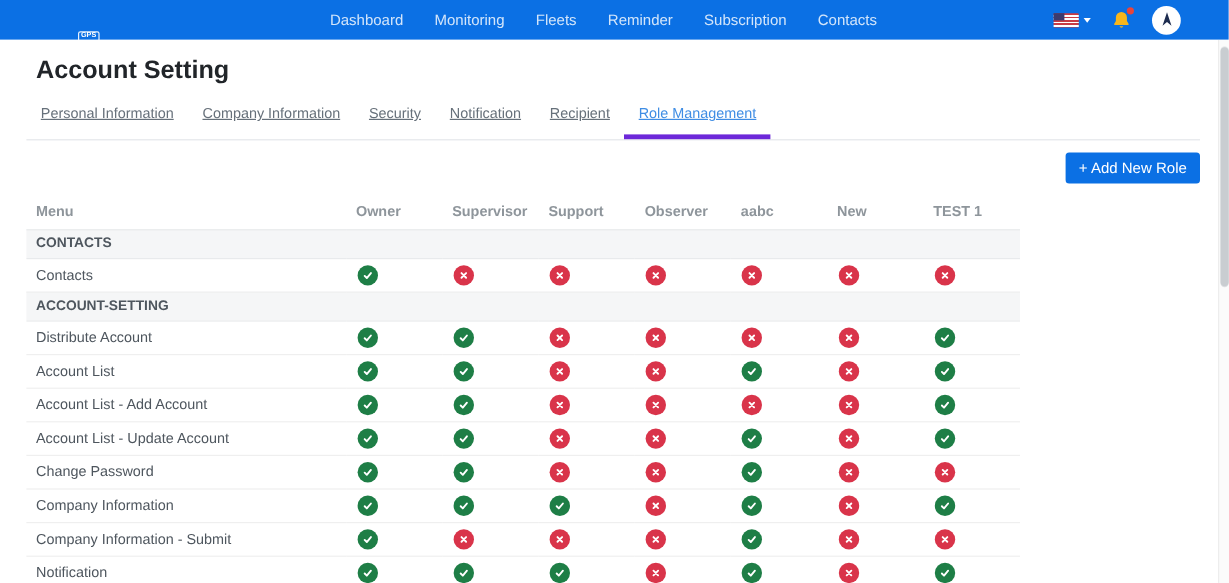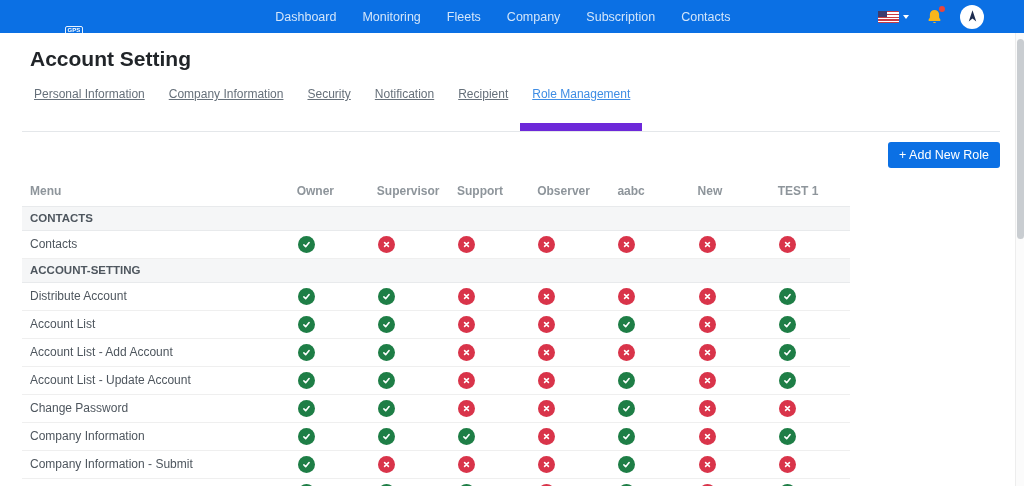--- a/index.html
+++ b/index.html
@@ -38,21 +38,21 @@
   .caret{width:0;height:0;border-left:3.5px solid transparent;border-right:3.5px solid transparent;
     border-top:4px solid #fff;}
   .bell-wrap{position:relative;cursor:pointer;display:flex;align-items:center;}
   .bell-dot{position:absolute;top:-2px;right:-2px;width:6px;height:6px;border-radius:50%;background:#e8453c;}
   .avatar{width:24px;height:24px;border-radius:50%;background:#fff;display:flex;
     align-items:center;justify-content:center;cursor:pointer;overflow:hidden;}
   
   .page-title{margin:14px 0 0 30px;font-size:21px;font-weight:600;color:#212529;}
   .tabbar{display:flex;margin:9px 24px 0 22px;border-bottom:1px solid #e4e7ea;}
   .tab{padding:7px 12px 8px;font-size:12px;color:#66707a;cursor:pointer;white-space:nowrap;text-decoration:underline;}
-  .tab.active{color:#3f8de4;padding-bottom:22px;border-bottom:8px solid #6d28d9;}
+  .tab.active{color:#3f8de4;padding-bottom:11px;border-bottom:4px solid #6d28d9;}
   .actions-row{display:flex;justify-content:flex-end;margin:10px 24px 0 0;height:26px;}
   .btn-primary{background:var(--primary);color:#fff;border:none;border-radius:3px;
     font-size:12.5px;padding:0 11px;height:26px;cursor:pointer;font-family:inherit;}
   
   table{border-collapse:collapse;margin:8px 0 0 22px;width:828px;table-layout:fixed;}
   col.menu{width:266px;} col.role{width:80px;}
   thead th{text-align:left;font-size:12px;color:#8e959b;font-weight:bold;height:30px;
     padding:0 0 0 8px;vertical-align:middle;white-space:nowrap;}
   tr.section-row td{background:#f5f6f7;color:#4e565e;font-weight:bold;font-size:11.5px;
     height:24px;padding-left:8px;border-top:1px solid #e8eaec;border-bottom:1px solid #e8eaec;
@@ -77,21 +77,21 @@
 
 <header class="topnav">
   <div class="brand">
     <span class="brand-badge">GPS</span>
     <span>START</span>
   </div>
   <nav class="nav-items">
       <a class="nav-item">Dashboard</a>
       <a class="nav-item">Monitoring</a>
       <a class="nav-item">Fleets</a>
-      <a class="nav-item">Company</a>
+      <a class="nav-item">Reminder</a>
       <a class="nav-item">Subscription</a>
       <a class="nav-item">Contacts</a>
     </nav>
   <div class="nav-right">
     <div class="lang">
       <span class="flag"></span>
       <span class="caret"></span>
     </div>
     <div class="bell-wrap">
       <svg width="17" height="18" viewBox="0 0 24 24">

